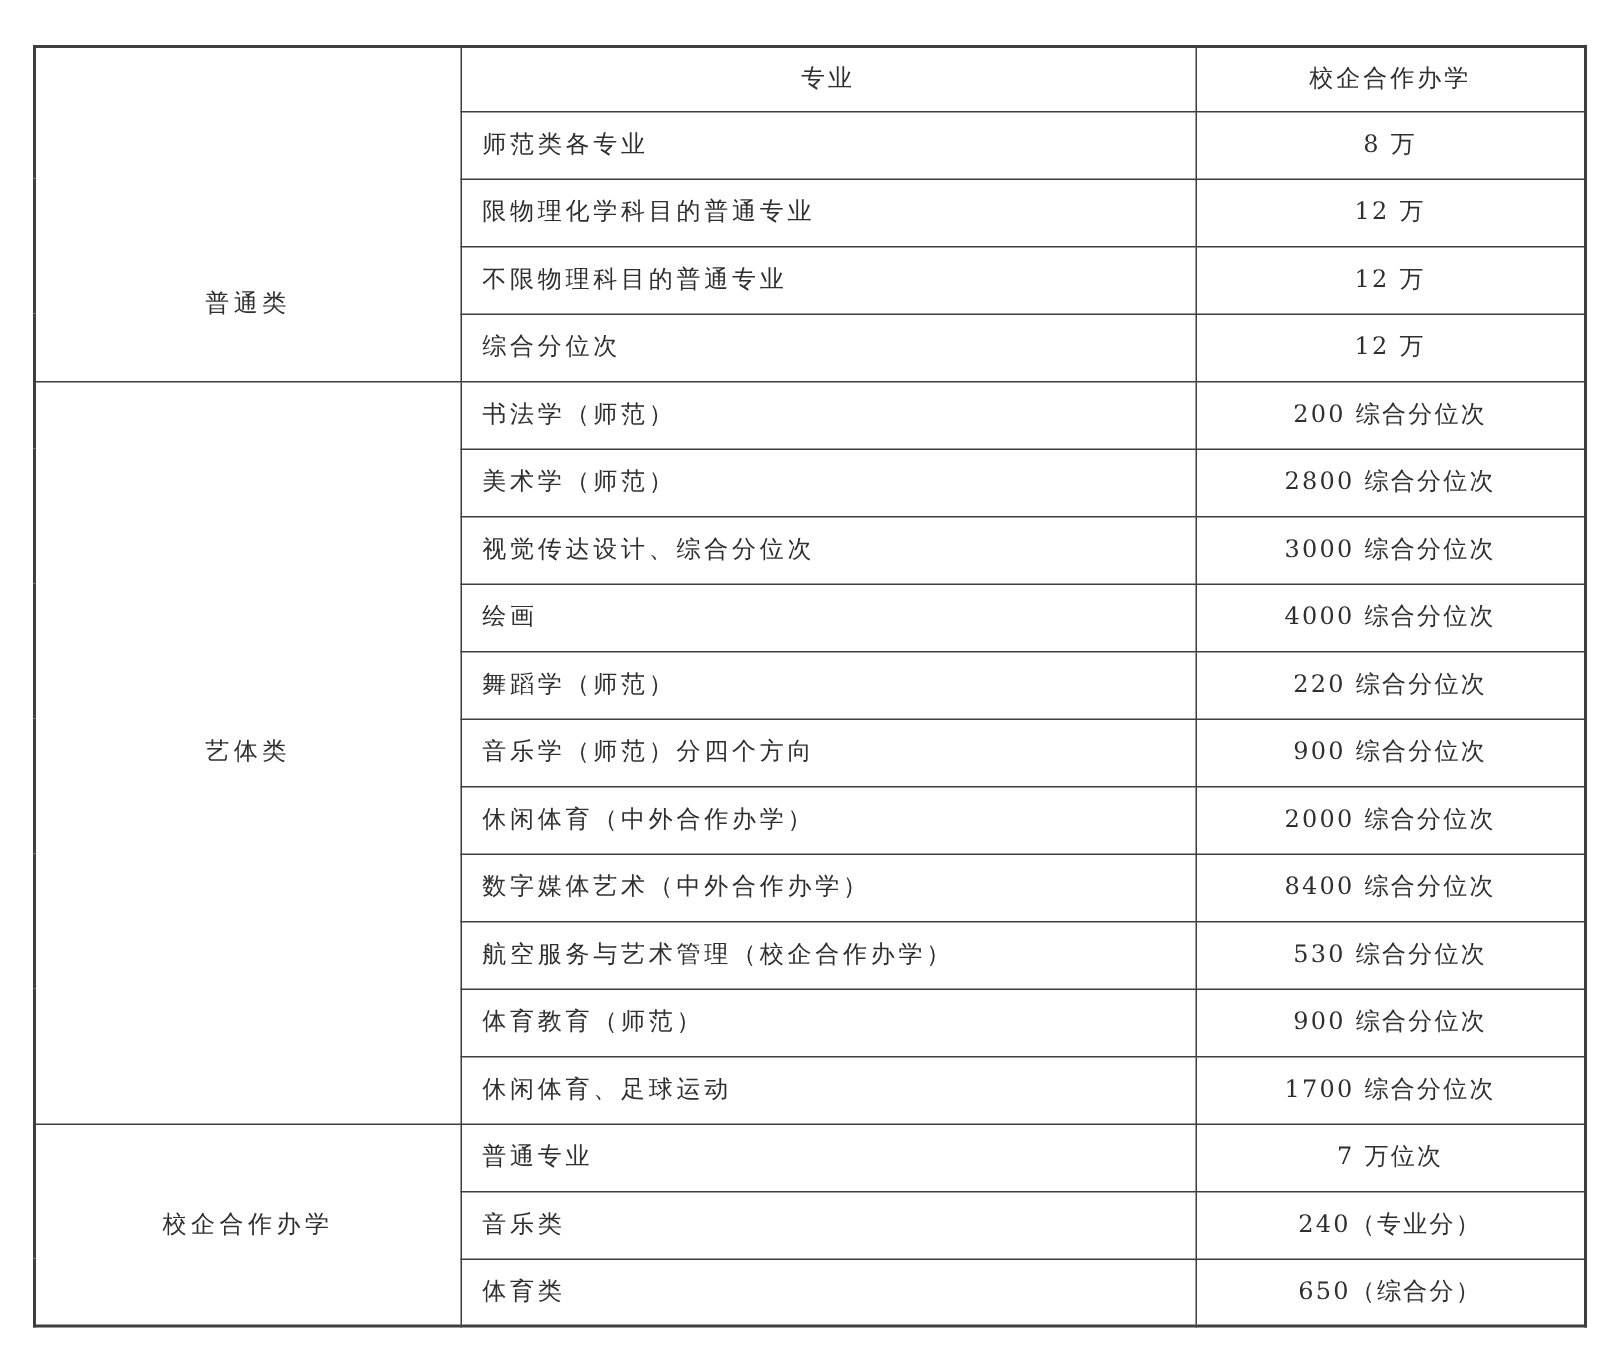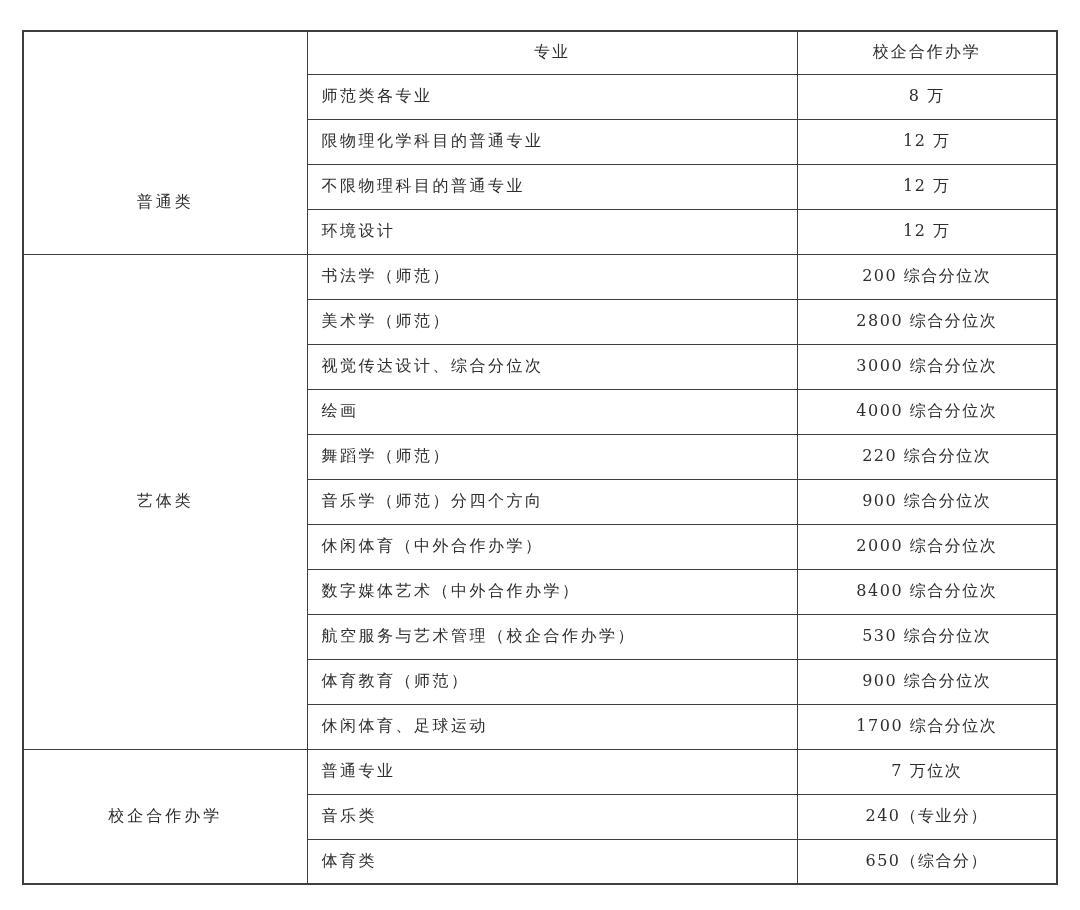--- a/index.html
+++ b/index.html
@@ -79,21 +79,21 @@
       </tr>
       <tr class="data-row">
         <td class="major">限物理化学科目的普通专业</td>
         <td class="rank">12 万</td>
       </tr>
       <tr class="data-row">
         <td class="major">不限物理科目的普通专业</td>
         <td class="rank">12 万</td>
       </tr>
       <tr class="data-row">
-        <td class="major">环境设计</td>
+        <td class="major">综合分位次</td>
         <td class="rank">12 万</td>
       </tr>
 
       <tr class="data-row">
         <td class="cat" rowspan="11">艺体类</td>
         <td class="major">书法学（师范）</td>
         <td class="rank">200 综合分位次</td>
       </tr>
       <tr class="data-row">
         <td class="major">美术学（师范）</td>

